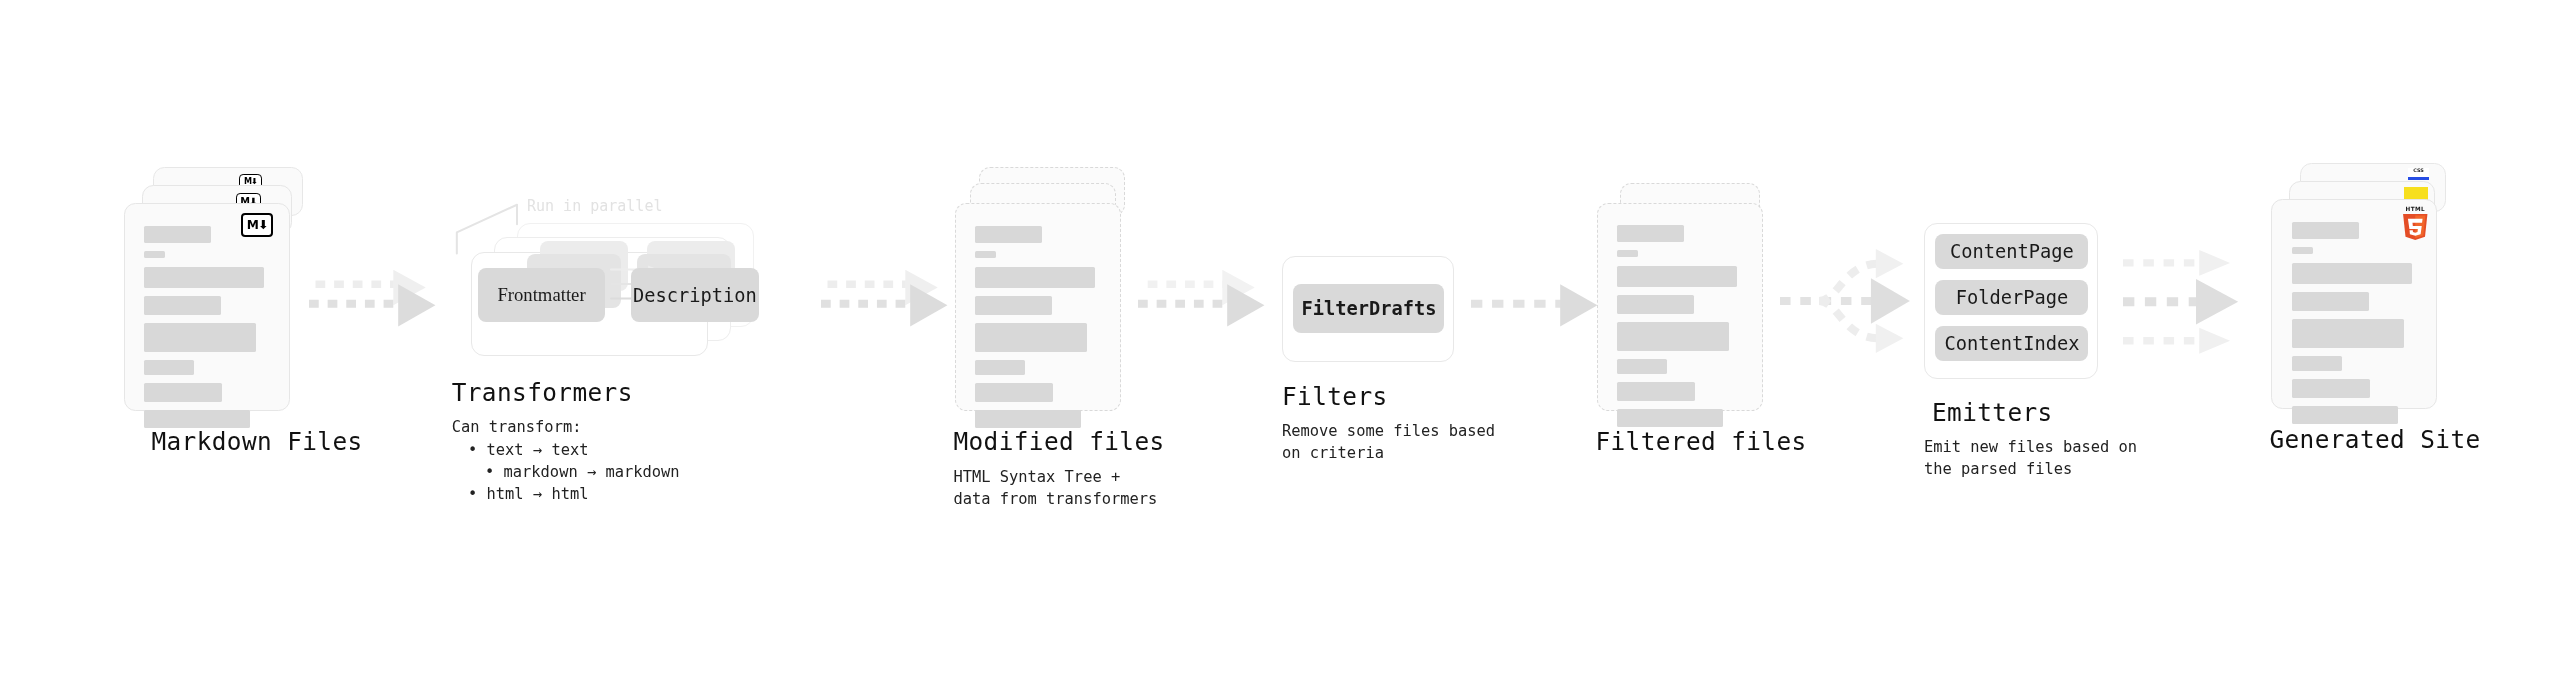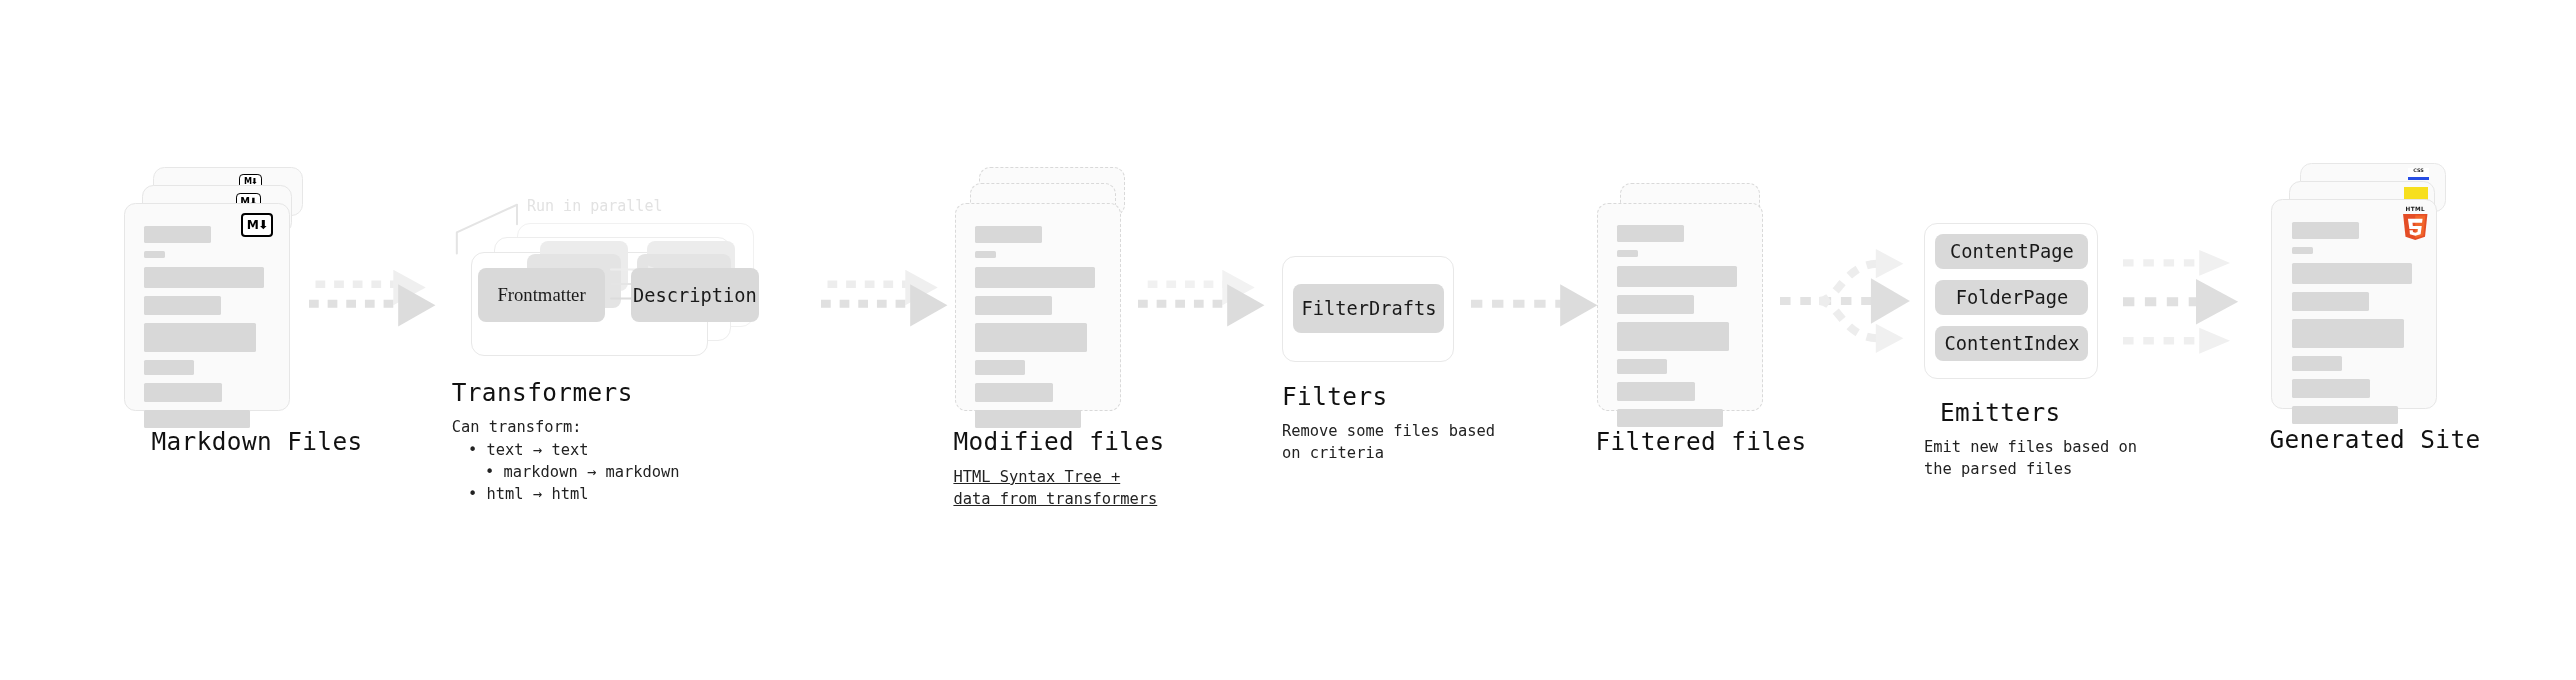--- a/index.html
+++ b/index.html
@@ -193,40 +193,40 @@
         <div class="ln" style="width:120px;height:20.3px;"></div>
         <div class="ln" style="width:77px;height:19.5px;"></div>
         <div class="ln" style="width:112px;height:28.4px;"></div>
         <div class="ln" style="width:50px;height:15.4px;"></div>
         <div class="ln" style="width:78px;height:18.7px;"></div>
         <div class="ln" style="width:106px;height:18px;"></div>
       </div>
     </div>
 
     <div class="title" style="left:-1.6px;top:260px;">Modified files</div>
-    <div class="subtitle" style="left:-1.6px;top:299px;text-decoration:underline;">HTML Syntax Tree +
+    <div class="subtitle" style="left:-1.6px;top:299px;">HTML Syntax Tree +
 data from transformers</div>
   </div>
 
   <div class="node" style="left:1138px;top:268px;">
     <svg width="154" height="73" viewBox="0 0 190 90">
       <g stroke="#f1f1f1" stroke-width="9" stroke-dasharray="12 11" fill="none">
         <line x1="12" y1="20" x2="118" y2="20"></line>
       </g>
       <polygon points="104,2 144,24 104,46" fill="#f2f2f2"></polygon>
       <g stroke="#e0e0e0" stroke-width="10" stroke-dasharray="12 11" fill="none">
         <line x1="0" y1="44" x2="118" y2="44"></line>
       </g>
       <polygon points="110,20 156,46 110,72" fill="#dcdcdc"></polygon>
     </svg>
   </div>
 
   <div class="node" style="left:1282px;top:256px;">
     <div class="group" style="left:0px;top:0px;width:172px;height:106px;"></div>
-    <div class="chip" style="left:11.4px;top:28.4px;width:151px;height:49px;">
+    <div class="chip" style="left:11.4px;top:28.4px;width:151px;height:49px;font-weight:bold;">
       <span>FilterDrafts</span>
     </div>
 
     <div class="title" style="left:0px;top:126px;">Filters</div>
     <div class="subtitle" style="left:0px;top:164px;">Remove some files based
 on criteria</div>
   </div>
 
   <div class="node" style="left:1471px;top:268px;">
     <svg width="154" height="73" viewBox="0 0 190 90">
@@ -276,21 +276,21 @@
     <div class="chip" style="left:11.4px;top:10.6px;width:153px;height:35px;">
       <span>ContentPage</span>
     </div>
     <div class="chip" style="left:11.4px;top:57px;width:153px;height:35px;">
       <span>FolderPage</span>
     </div>
     <div class="chip" style="left:11.4px;top:103px;width:153px;height:35px;">
       <span>ContentIndex</span>
     </div>
 
-    <div class="title" style="left:16px;top:175px;">Emitters</div>
+    <div class="title" style="left:8px;top:175px;">Emitters</div>
     <div class="subtitle" style="left:0px;top:213px;">Emit new files based on
 the parsed files</div>
   </div>
 
   <div class="node" style="left:2123px;top:232px;">
     <svg width="146" height="138" viewBox="0 0 180 170">
       <g fill="none" stroke-width="9" stroke-dasharray="13 12">
         <line x1="0" y1="38" x2="96" y2="38" stroke="#efefef"></line>
         <line x1="0" y1="134" x2="96" y2="134" stroke="#efefef"></line>
       </g>

